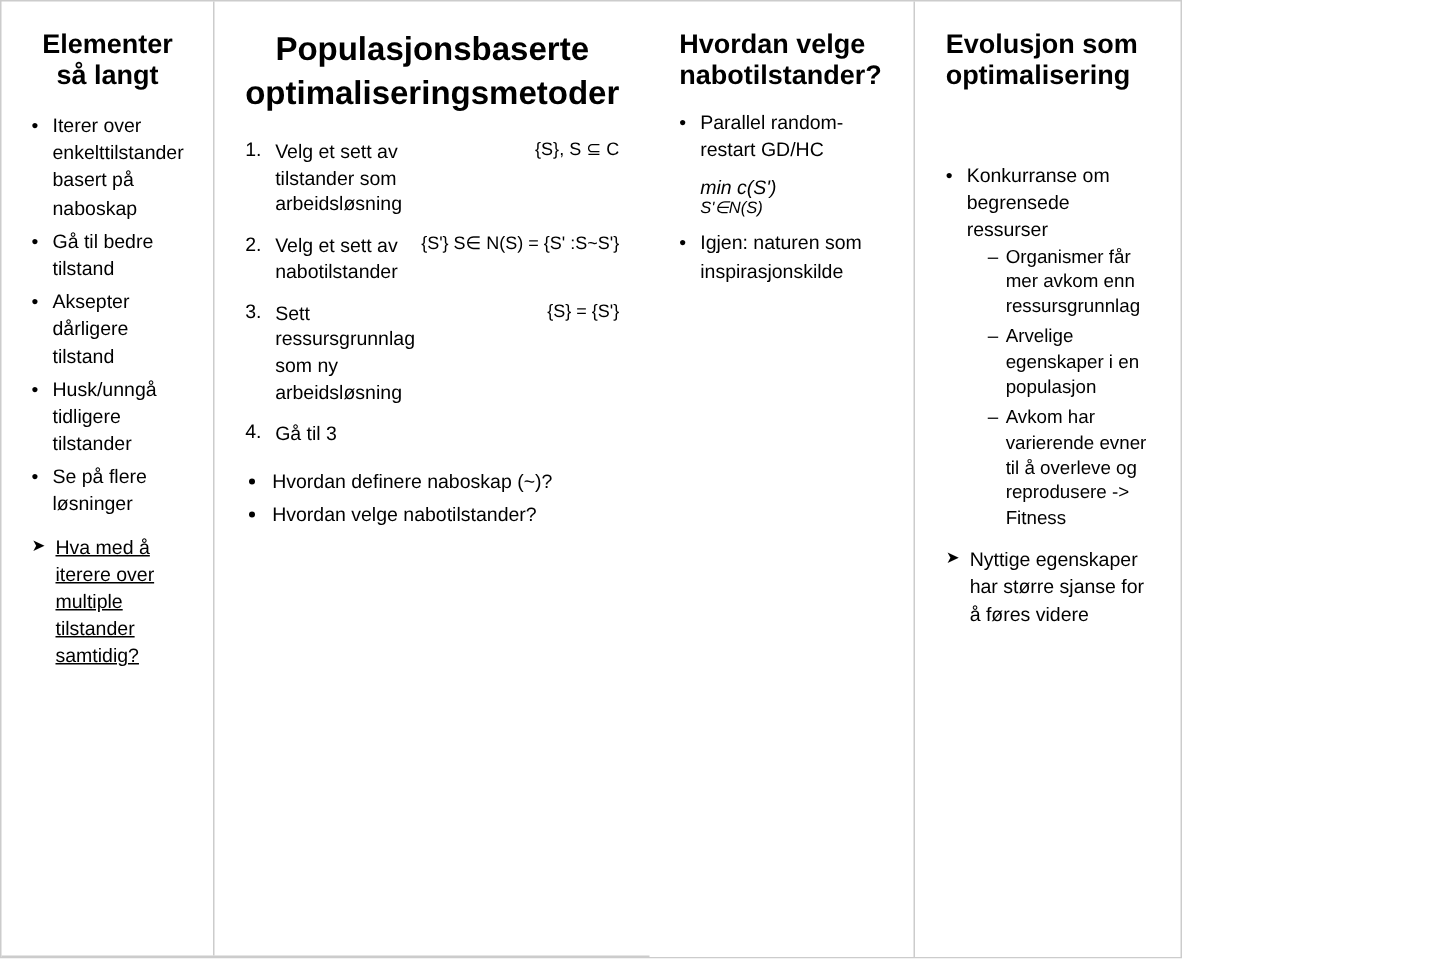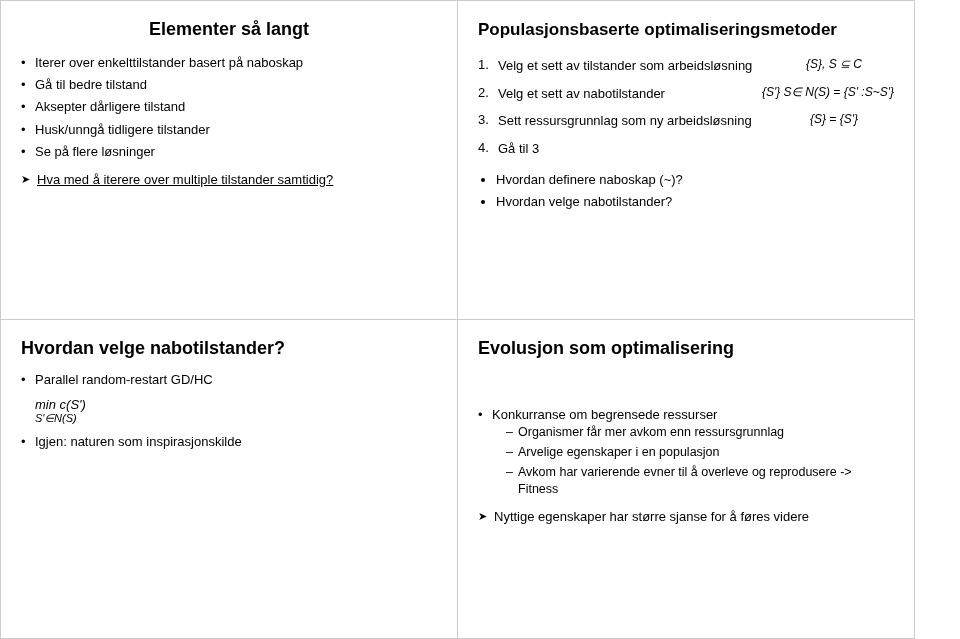--- a/index.html
+++ b/index.html
@@ -7,22 +7,22 @@
       background: #fff;
       font-family: Arial, sans-serif;
       font-size: 13px;
       color: #000;
       width: 960px;
       height: 639px;
       overflow: hidden;
     }
     .slide-container {
       display: flex;
-      flex-direction: column;
-      width: 915px;
+      flex-direction: row;
+      width: 788px;
       height: 639px;
       border: 1px solid #ccc;
     }
     .top-half {
       display: flex;
       flex: 1;
       border-bottom: 1px solid #ccc;
     }
     .bottom-half {
       display: flex;
@@ -71,22 +71,23 @@
       left: 0;
       font-size: 11px;
       top: 1px;
     }
     
     .top-right {
       flex: 1;
       padding: 18px 20px;
     }
     .top-right h2 {
-      font-size: 17px;
+      font-size: 22px;
       font-weight: bold;
+      text-align: center;
       margin-bottom: 16px;
       line-height: 1.3;
     }
     .steps {
       margin-bottom: 14px;
     }
     .step-row {
       display: flex;
       margin-bottom: 10px;
       align-items: flex-start;
@@ -99,22 +100,21 @@
     }
     .step-desc {
       flex: 1;
       font-size: 13px;
       line-height: 1.35;
     }
     .step-formula {
       font-size: 12px;
       margin-left: 8px;
       min-width: 120px;
-      text-align: center;
-      font-style: italic;
+      text-align: right;
     }
     .bullet-section {
       margin-top: 10px;
     }
     .bullet-section li {
       list-style: disc;
       margin-left: 18px;
       margin-bottom: 4px;
       font-size: 13px;
       line-height: 1.4;

